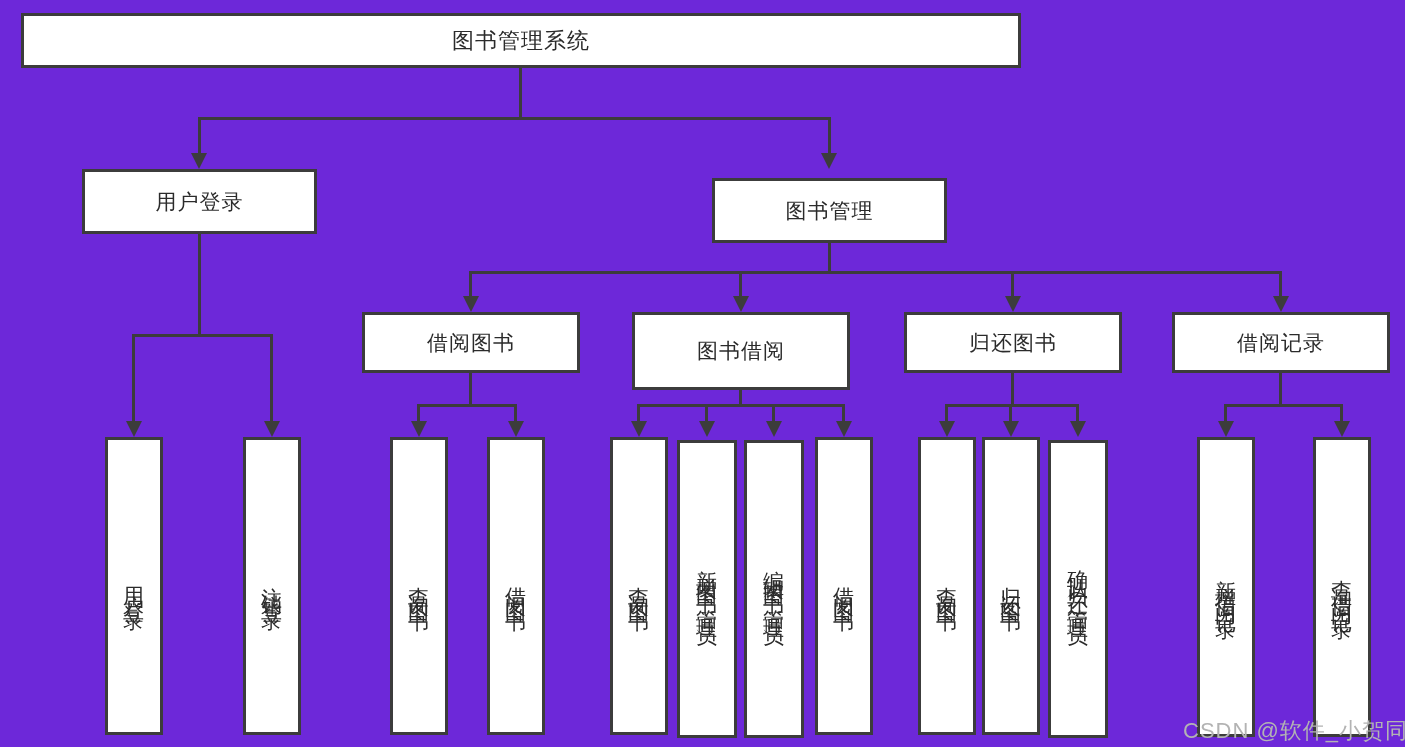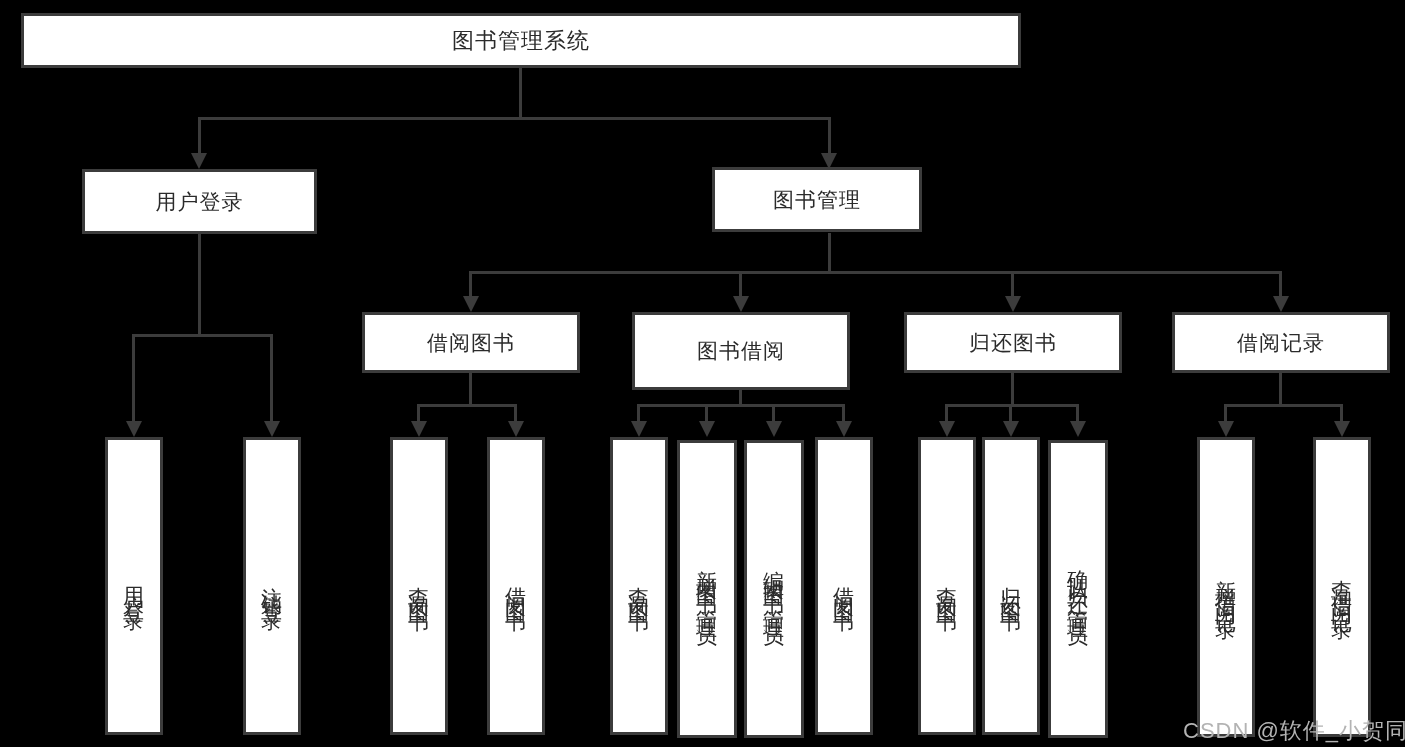--- a/index.html
+++ b/index.html
@@ -1,17 +1,17 @@
 <!DOCTYPE html>
 <html><head>
 <meta charset="utf-8">
 <style>
   html,body{margin:0;padding:0;background:#ffffff;}
   .canvas{
-    position:relative;width:1405px;height:747px;background:#000000;
+    position:relative;width:1405px;height:747px;background:#6d28d9;
     font-family:"Liberation Sans","DejaVu Sans",sans-serif;color:#2b2b2b;overflow:hidden;
   }
   .node{
     position:absolute;background:#ffffff;border:3px solid #3c3c3c;
     display:flex;align-items:center;justify-content:center;box-sizing:border-box;z-index:2;
   }
   .node .label{font-size:21px;letter-spacing:1px;white-space:nowrap;}
   .root .label{font-size:22px;}
   .leaf .label{
     writing-mode:vertical-rl;letter-spacing:8px;font-size:21px;line-height:1;white-space:normal;
@@ -34,21 +34,21 @@
 
 <div class="canvas">
 
   <div class="node root" style="left:21px;top:13px;width:1000px;height:55px">
     <span class="label">图书管理系统</span>
   </div>
 
   <div class="node" style="left:82px;top:169px;width:235px;height:65px">
     <span class="label">用户登录</span>
   </div>
-  <div class="node" style="left:712px;top:167px;width:210px;height:65px">
+  <div class="node" style="left:712px;top:178px;width:235px;height:65px">
     <span class="label">图书管理</span>
   </div>
 
   <div class="node" style="left:362px;top:312px;width:218px;height:61px">
     <span class="label">借阅图书</span>
   </div>
   <div class="node" style="left:632px;top:312px;width:218px;height:78px">
     <span class="label">图书借阅</span>
   </div>
   <div class="node" style="left:904px;top:312px;width:218px;height:61px">

